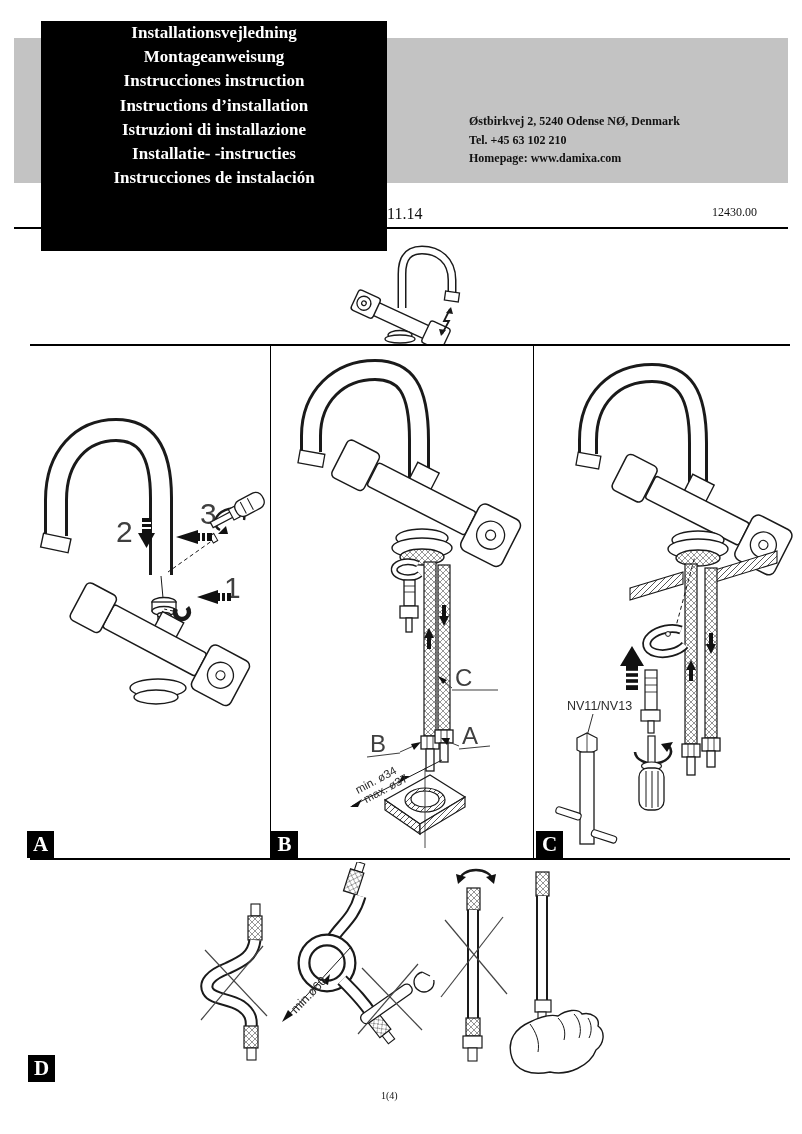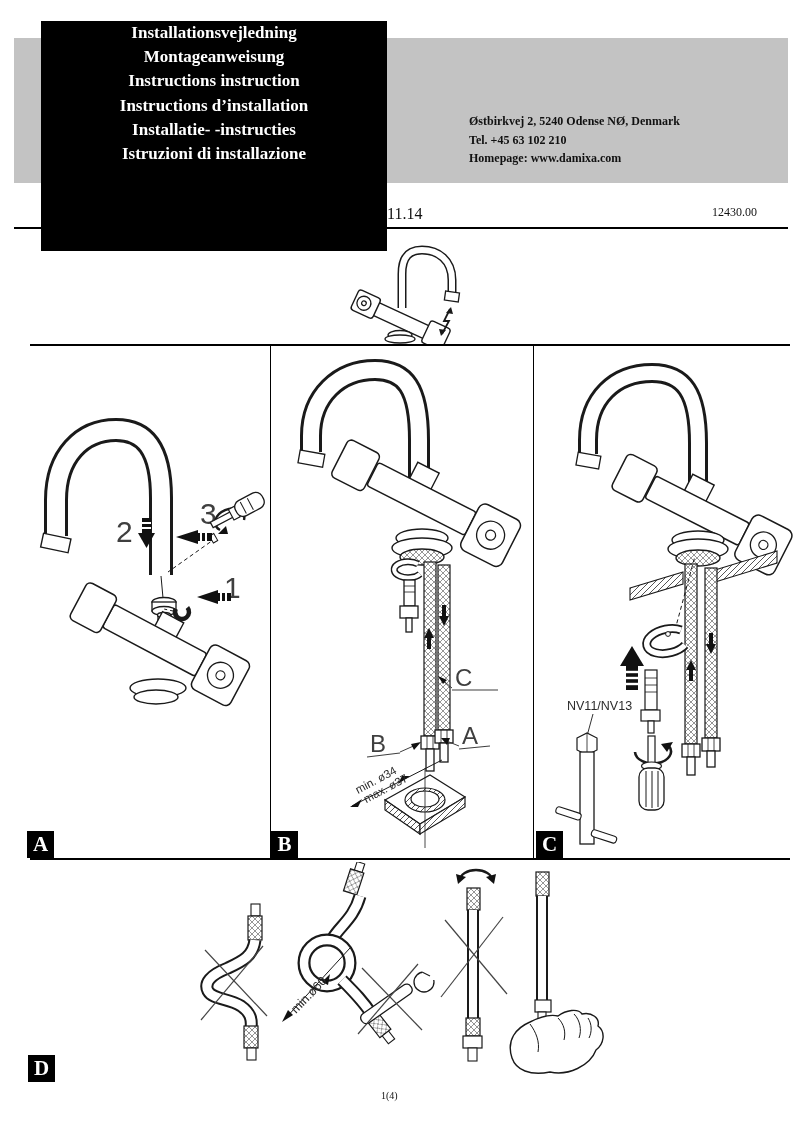--- a/index.html
+++ b/index.html
@@ -29,24 +29,25 @@
 </style>
 </head>
 <body>
 
 <div class="page">
 
   <div class="abs gray-bar"></div>
   <div class="abs title-box">
     <div>Installationsvejledning</div>
     <div>Montageanweisung</div>
-    <div>Instructions instruction</div>
+    <div>Instrucciones instruction</div>
     <div>Instructions d’installation</div>
+    <div>Istruzioni di installazione</div>
     <div>Installatie- -instructies</div>
-    <div>Istruzioni di installazione</div>
+    <div>Instrucciones de instalación</div>
   </div>
   <div class="abs addr">
     <div>Østbirkvej 2, 5240 Odense NØ, Denmark</div>
     <div>Tel. +45 63 102 210</div>
     <div>Homepage: www.damixa.com</div>
   </div>
   <div class="abs rev">11.14</div>
   <div class="abs docnum">12430.00</div>
   <div class="abs rule" style="left:14px;top:227px;width:774px;height:2px;"></div>
 

